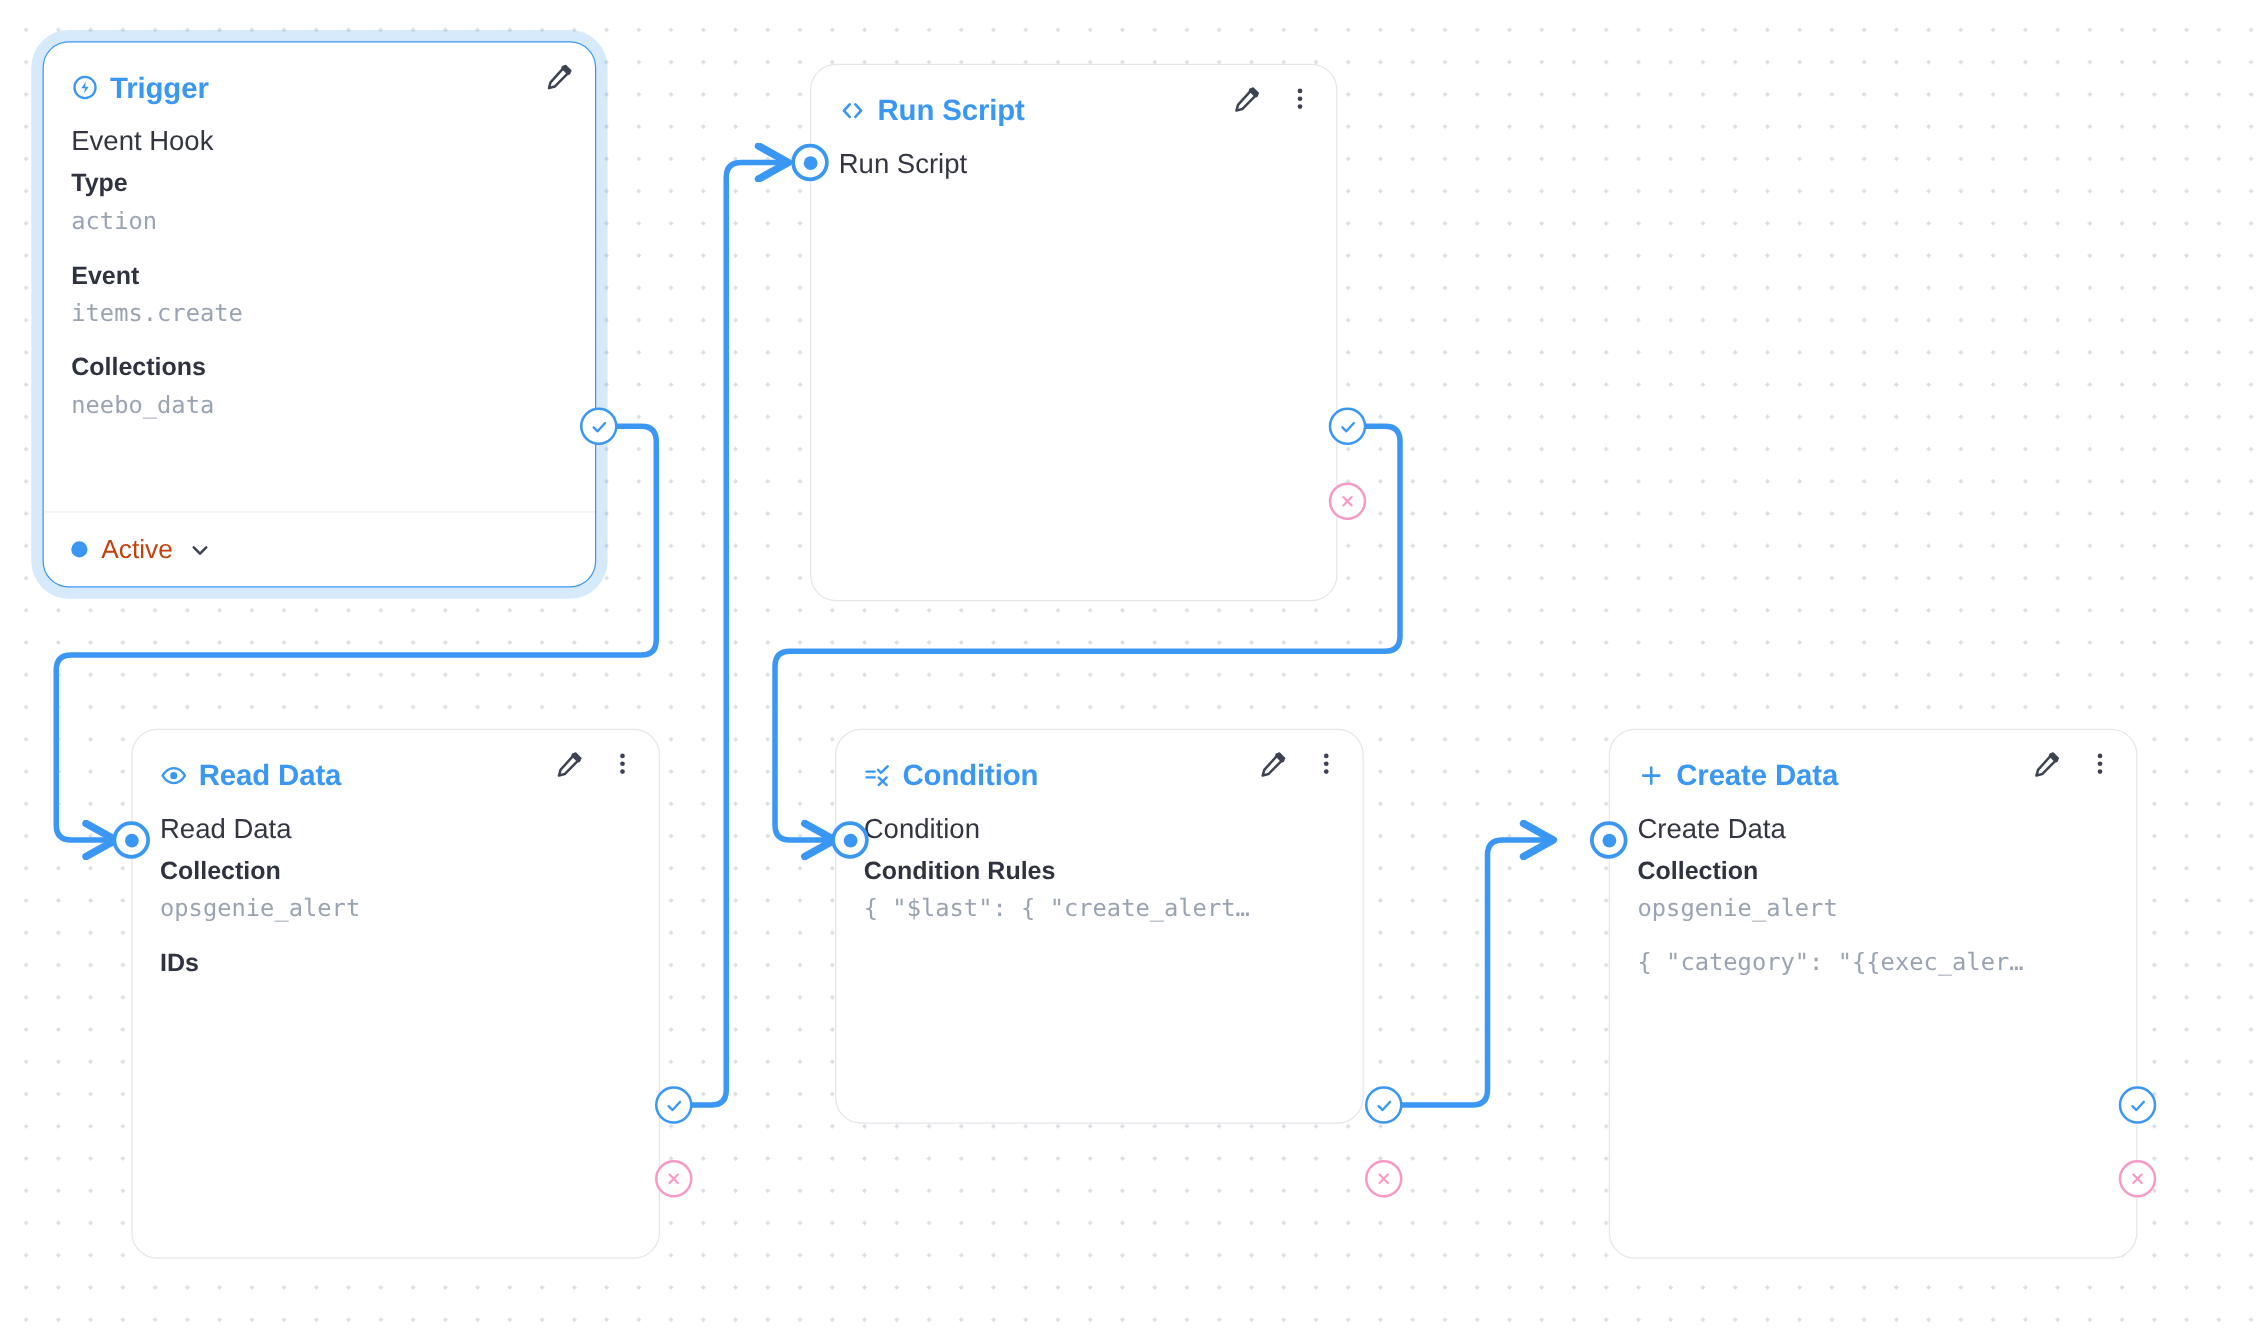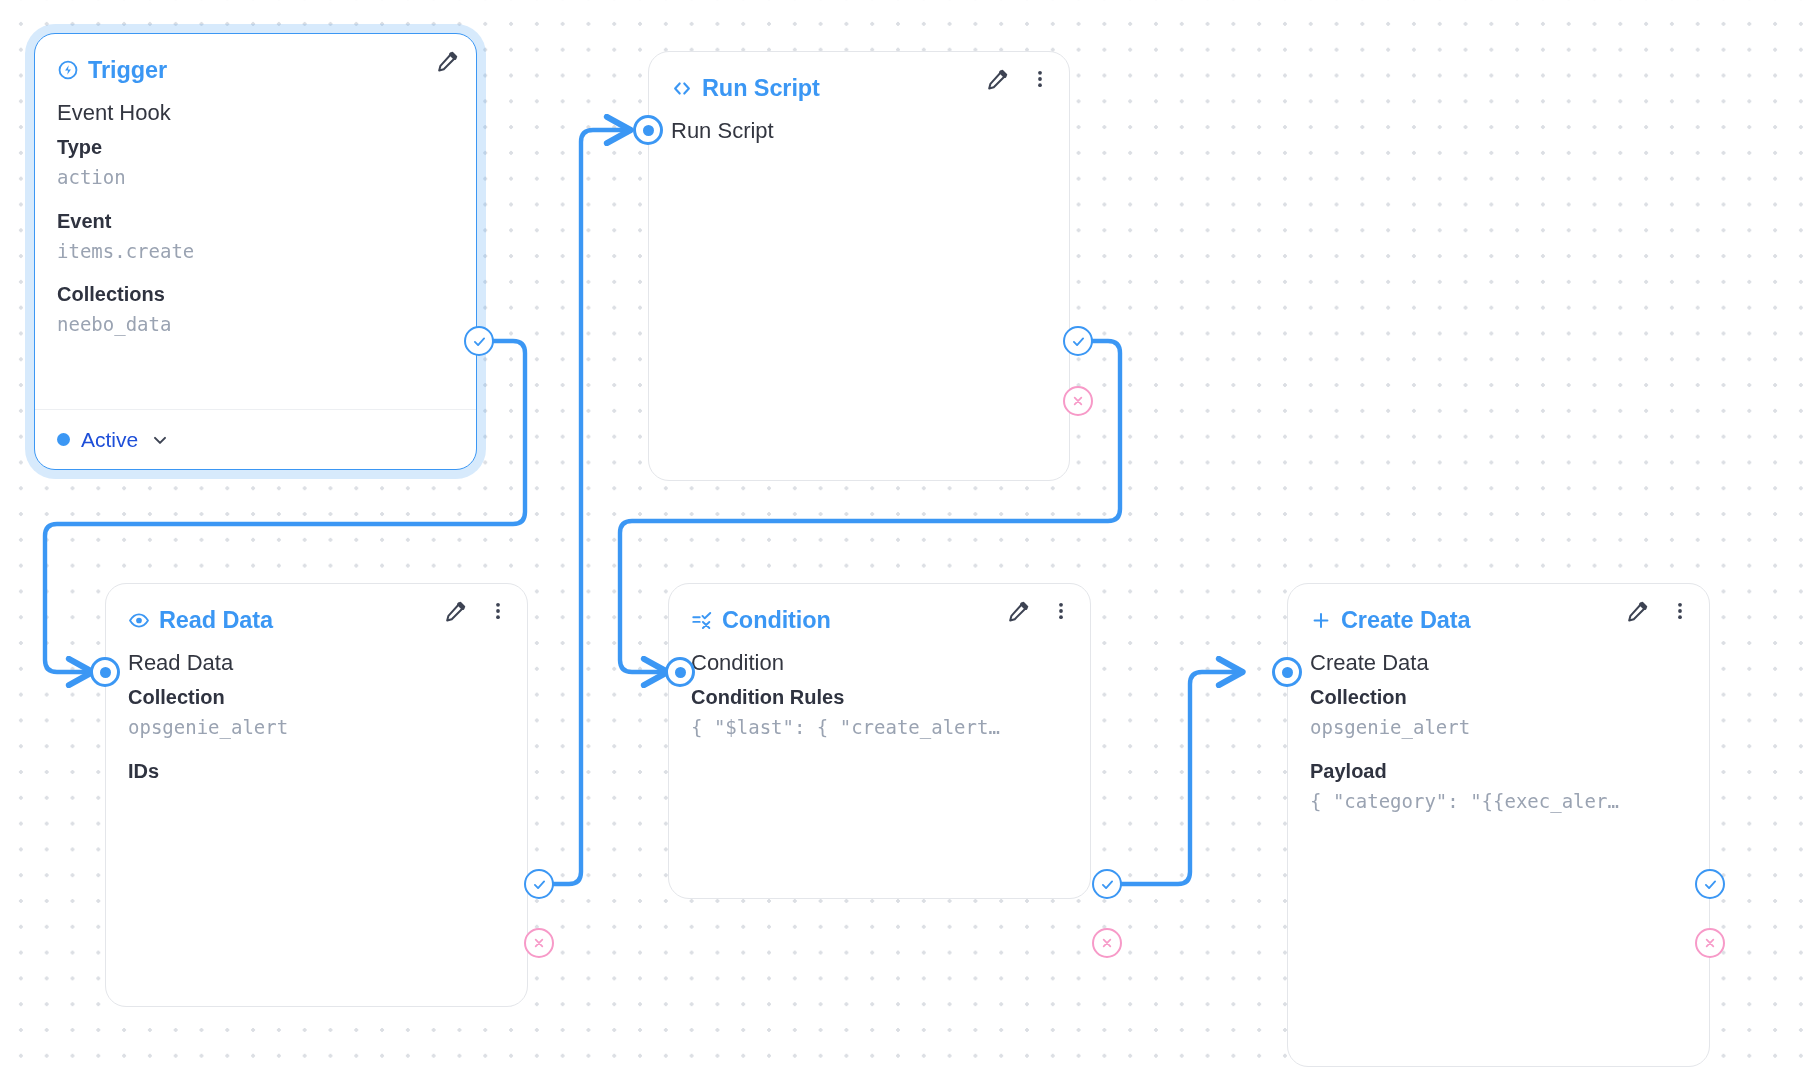--- a/index.html
+++ b/index.html
@@ -127,21 +127,21 @@
   }
   .status-dot {
     width: 13px;
     height: 13px;
     border-radius: 50%;
     background: #3b97f4;
     flex: none;
   }
   .status-text {
     font-size: 21px;
-    color: #1d4ed8;
+    color: #c2410c;
   }
   .chev {
     display: inline-flex;
     color: #3d4353;
     margin-left: 1px;
   }
 
   
   .port {
     position: absolute;
@@ -358,21 +358,21 @@
     <svg viewBox="0 0 24 24" width="17" height="17" fill="none" stroke="currentColor" stroke-width="2.6" stroke-linecap="round" stroke-linejoin="round">
         <path d="M5.5 12.6 L10 17 L18.5 7.6"></path>
       </svg>
   </div>
   <div class="port port-rej" style="left:1092px; top:928px;">
     <svg viewBox="0 0 24 24" width="16" height="16" fill="none" stroke="currentColor" stroke-width="2.6" stroke-linecap="round">
       <path d="M7 7 L17 17 M17 7 L7 17"></path>
       </svg>
   </div>
 
-  <div class="panel" style="left:1287px; top:583px; width:423px; height:484px;">
+  <div class="panel" style="left:1287px; top:583px; width:423px; height:424px;">
     <div class="panel-head">
       <span class="head-icon">
         <svg viewBox="0 0 24 24" width="23" height="23" fill="none" stroke="currentColor" stroke-width="2.2" stroke-linecap="round">
           <path d="M12 5 V19 M5 12 H19"></path>
         </svg>
       </span>
       <span class="panel-title">Create Data</span>
       <span class="head-actions">
         <span class="icon-btn">
           <svg viewBox="0 0 24 24" width="25" height="25" fill="none" stroke="currentColor" stroke-width="1.9" stroke-linecap="round" stroke-linejoin="round">
@@ -386,21 +386,20 @@
             <circle cx="12" cy="12" r="2.05"></circle>
             <circle cx="12" cy="18.8" r="2.05"></circle>
           </svg>
         </span>
       </span>
     </div>
     <div class="panel-body">
       <div class="row-main">Create Data</div>
       <div class="row-label">Collection</div>
       <div class="row-value">opsgenie_alert</div>
-      <div class="row-label">Payload</div>
       <div class="row-value last">{ "category": "{{exec_aler…</div>
     </div>
   </div>
   <div class="port port-in" style="left:1272px; top:657px;"></div>
   <div class="port port-ok" style="left:1695px; top:869px;">
     <svg viewBox="0 0 24 24" width="17" height="17" fill="none" stroke="currentColor" stroke-width="2.6" stroke-linecap="round" stroke-linejoin="round">
         <path d="M5.5 12.6 L10 17 L18.5 7.6"></path>
       </svg>
   </div>
   <div class="port port-rej" style="left:1695px; top:928px;">

